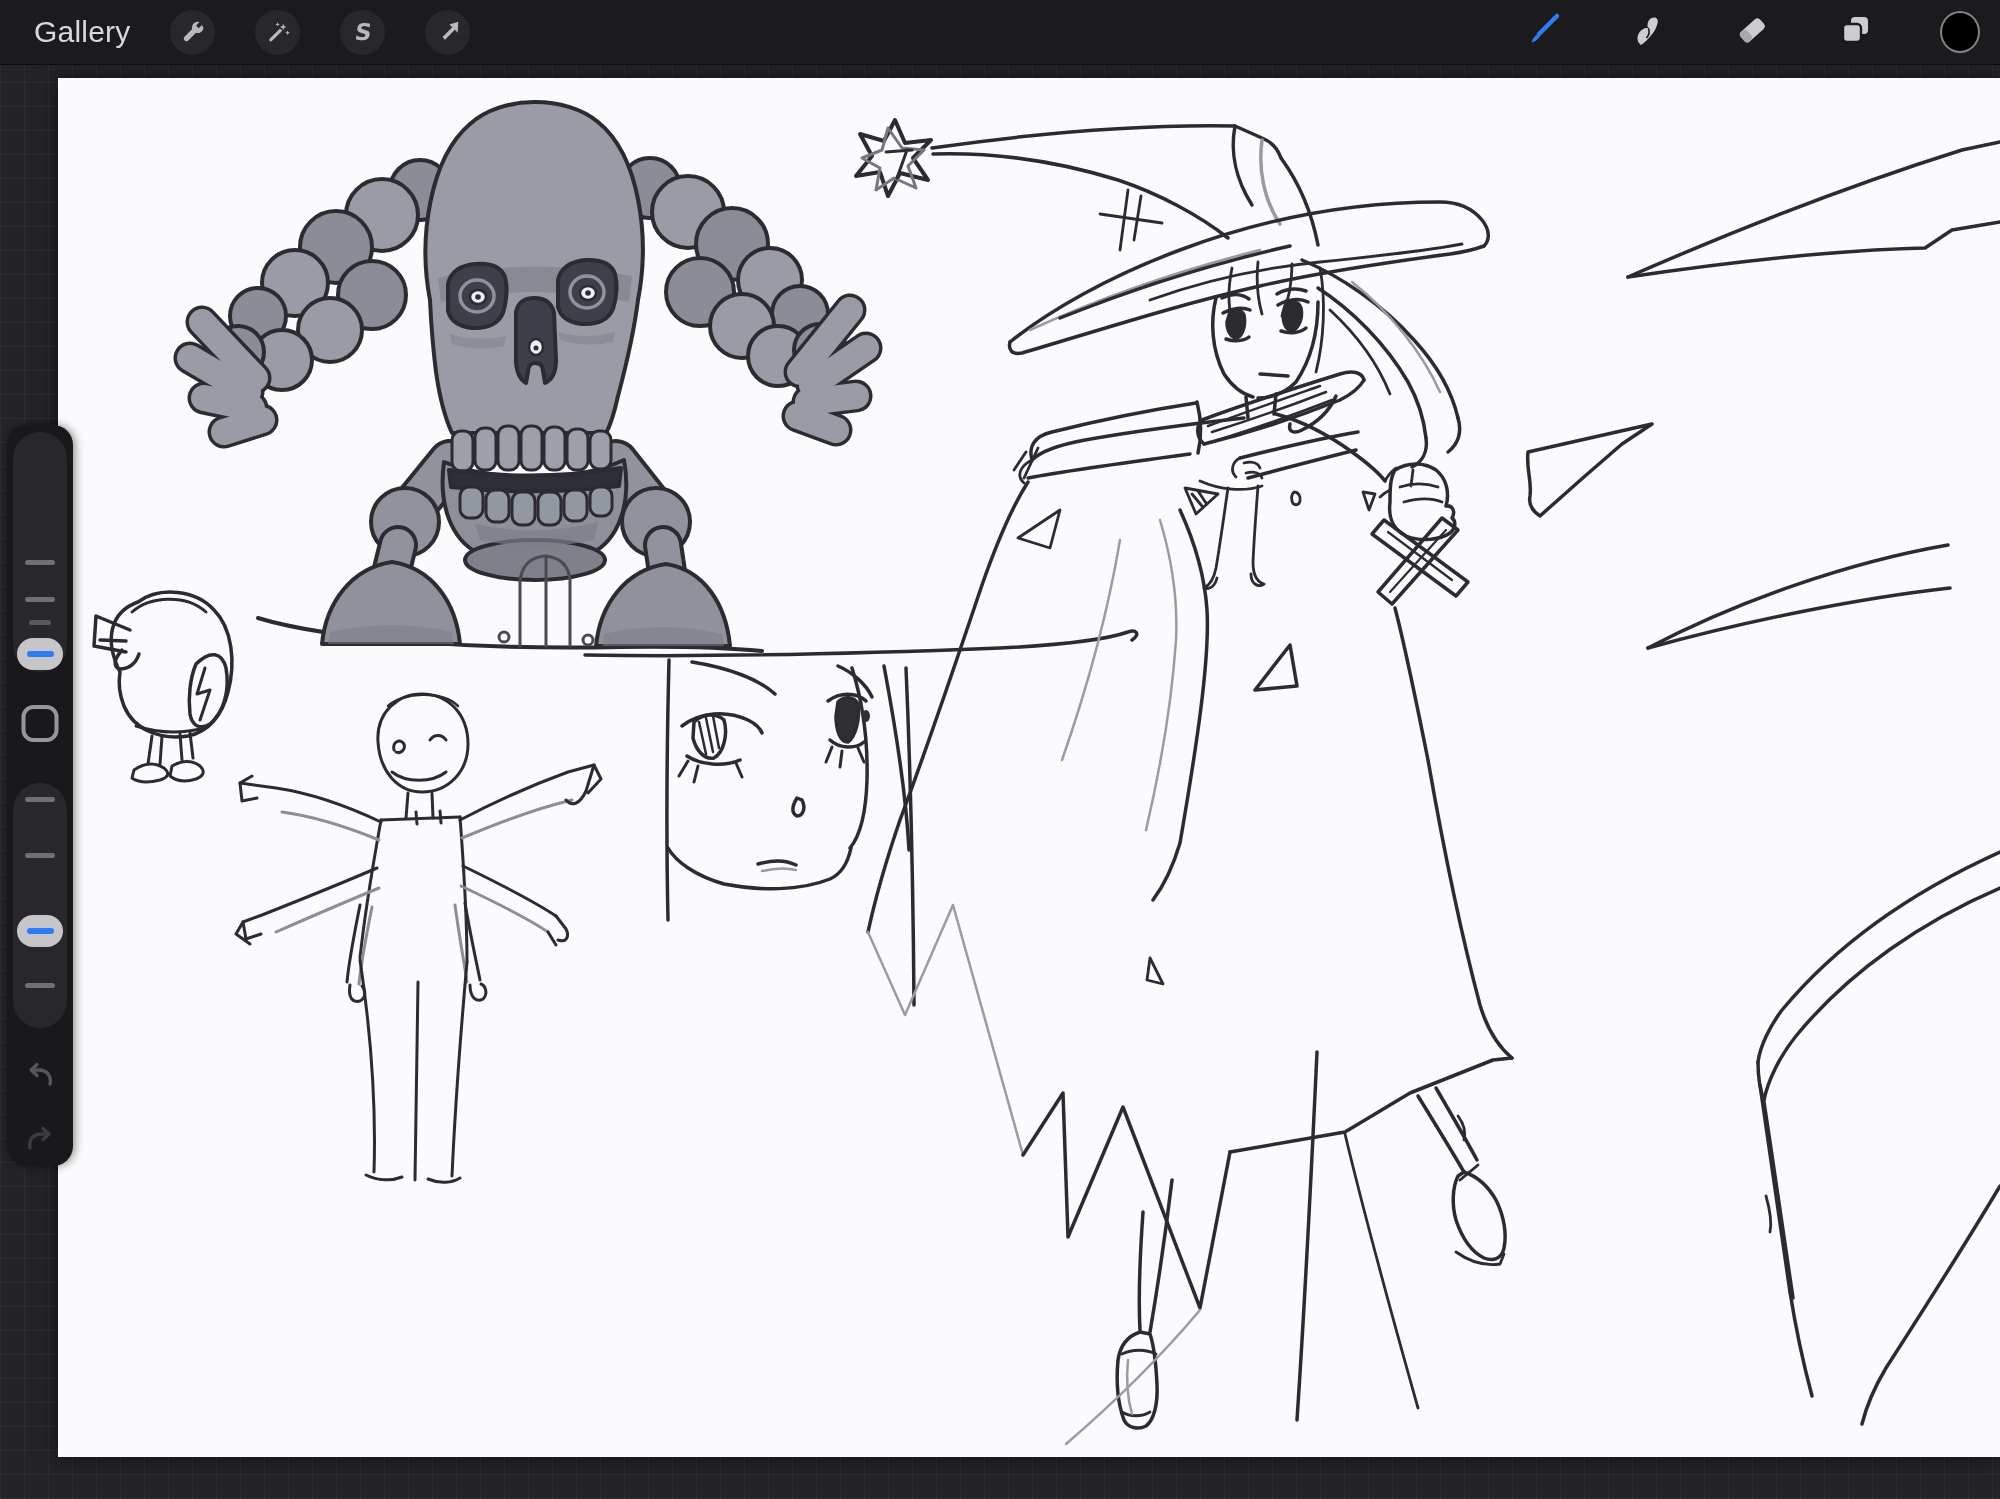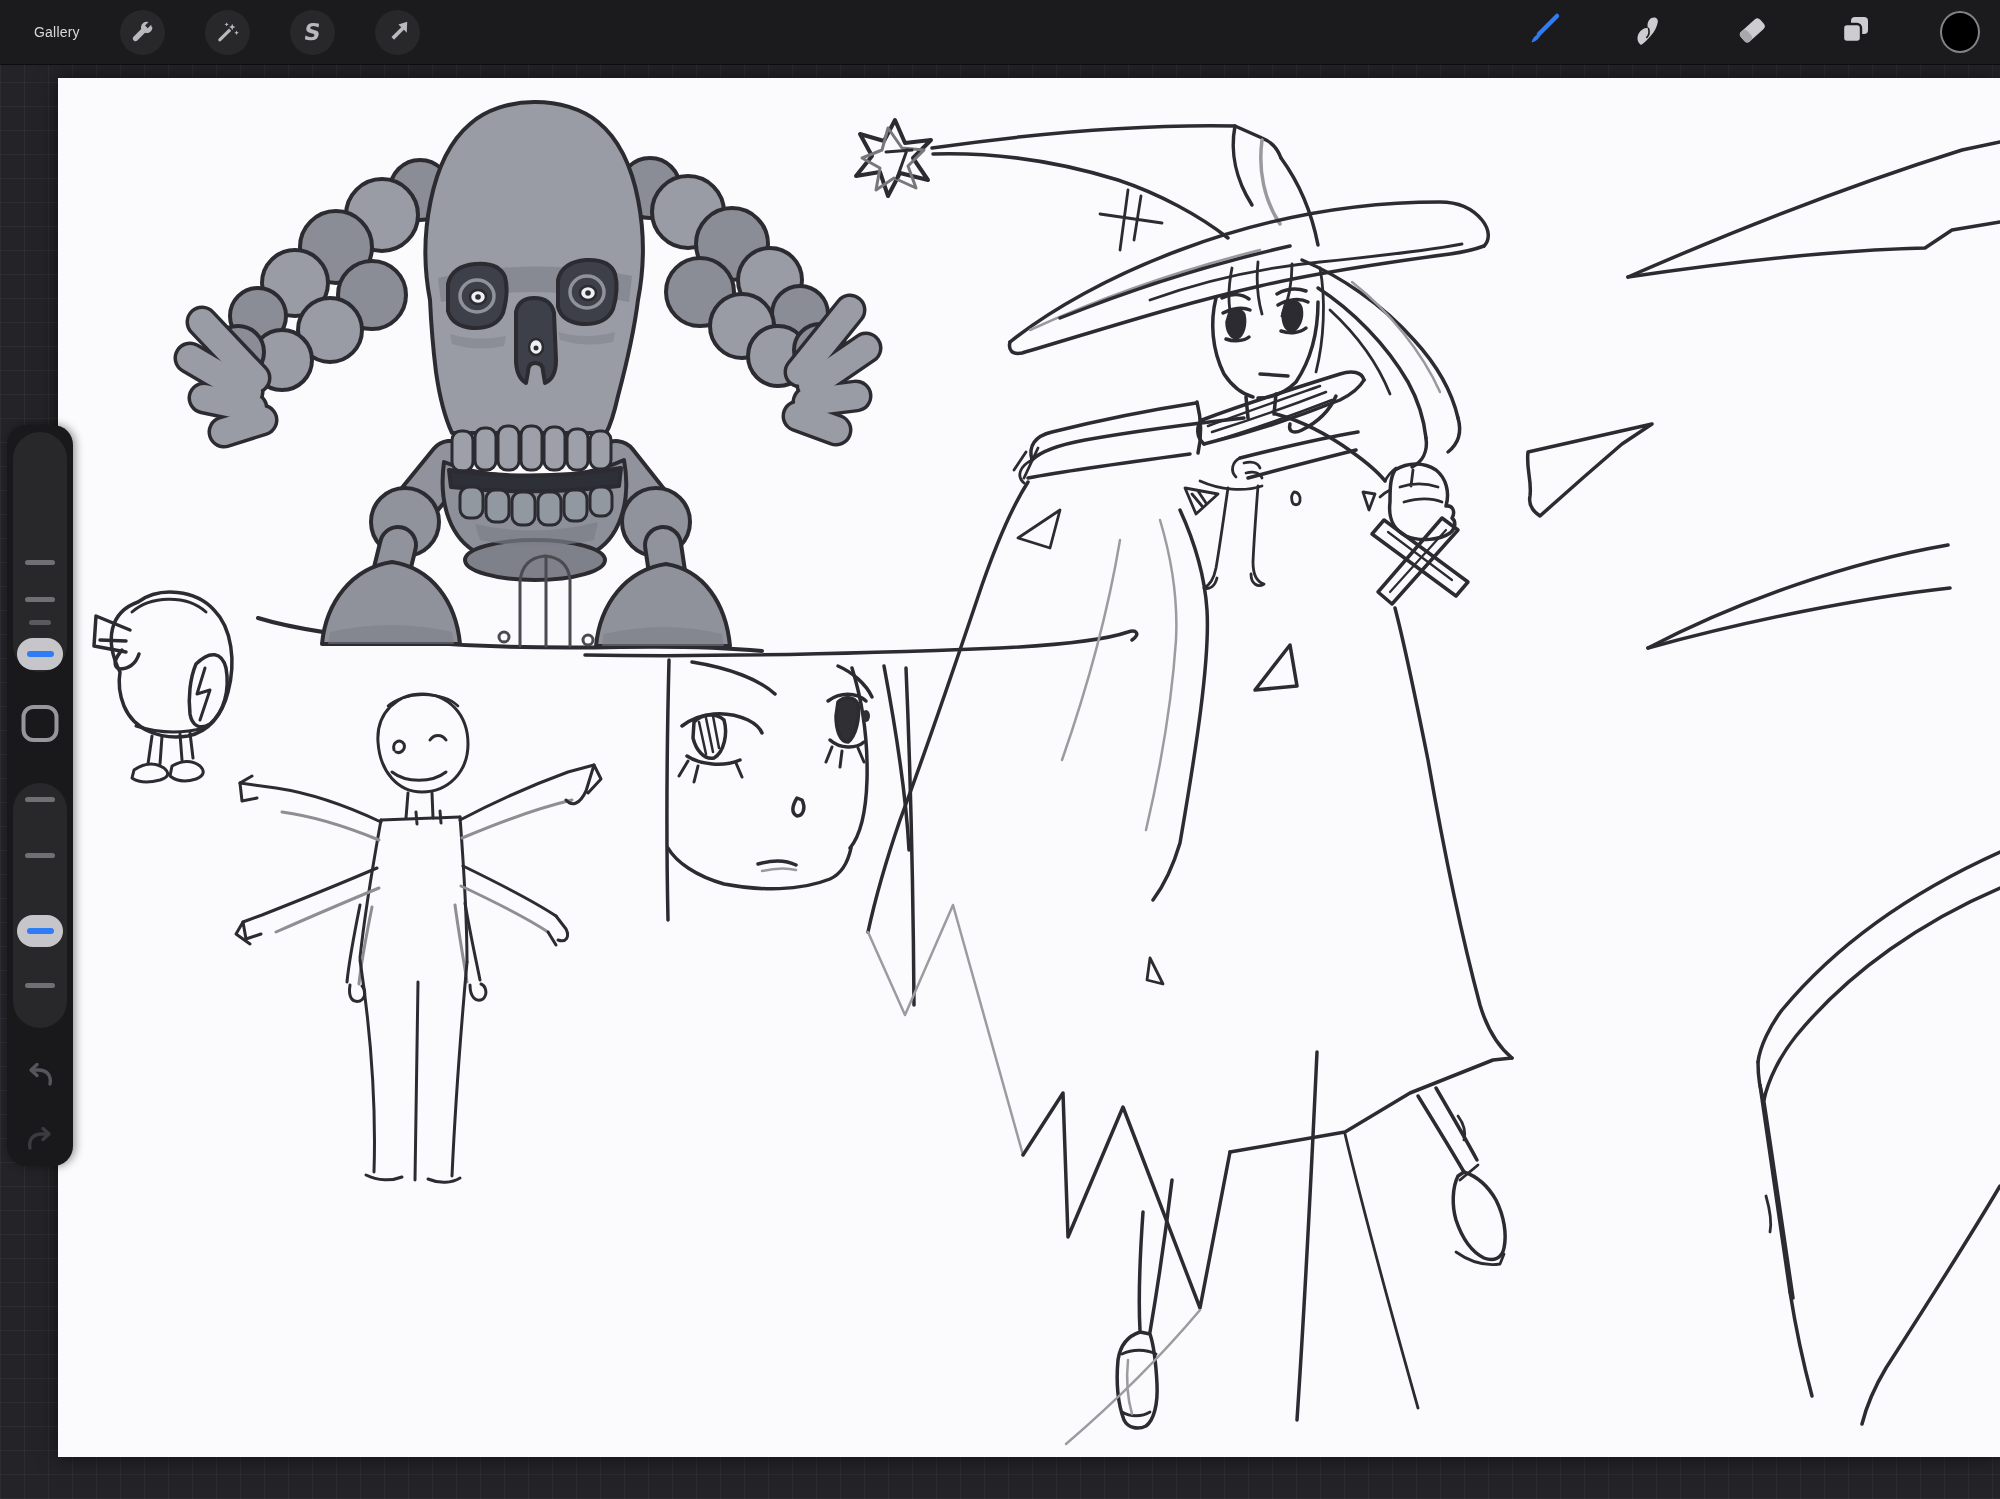--- a/index.html
+++ b/index.html
@@ -8,21 +8,21 @@
   
   .workspace{position:absolute;left:0;top:64px;right:0;bottom:0;
     background-color:#242428;
     background-image:
       repeating-linear-gradient(0deg, rgba(255,255,255,0.045) 0 1px, transparent 1px 24px),
       repeating-linear-gradient(90deg, rgba(255,255,255,0.045) 0 1px, transparent 1px 24px);}
   
   .toolbar{position:absolute;left:0;top:0;right:0;height:64px;background:#1b1b1d;
     border-bottom:1px solid #0d0d0e;display:flex;align-items:center;z-index:40;}
   .tb-left{display:flex;align-items:center;gap:40px;padding-left:34px;}
-  .gallery{color:#d9d9db;font-size:14px;letter-spacing:.2px;cursor:default;}
+  .gallery{color:#d9d9db;font-size:30px;letter-spacing:.2px;cursor:default;}
   .tool-circle{width:45px;height:45px;border-radius:50%;background:#28282b;
     display:flex;align-items:center;justify-content:center;flex:0 0 auto;}
   .tool-circle svg{display:block;}
   .sel-glyph{font-family:"DejaVu Sans",sans-serif;font-weight:800;font-size:23px;
     color:#b9b9bd;transform:skewX(-8deg);line-height:1;}
   .tb-right{position:absolute;right:0;top:0;height:64px;display:flex;align-items:center;
     gap:64px;padding-right:20px;}
   .tb-icon{width:40px;height:40px;display:flex;align-items:center;justify-content:center;}
   .color-swatch{width:42px;height:42px;border-radius:50%;background:#000;
     border:2px solid #828287;box-sizing:border-box;}

